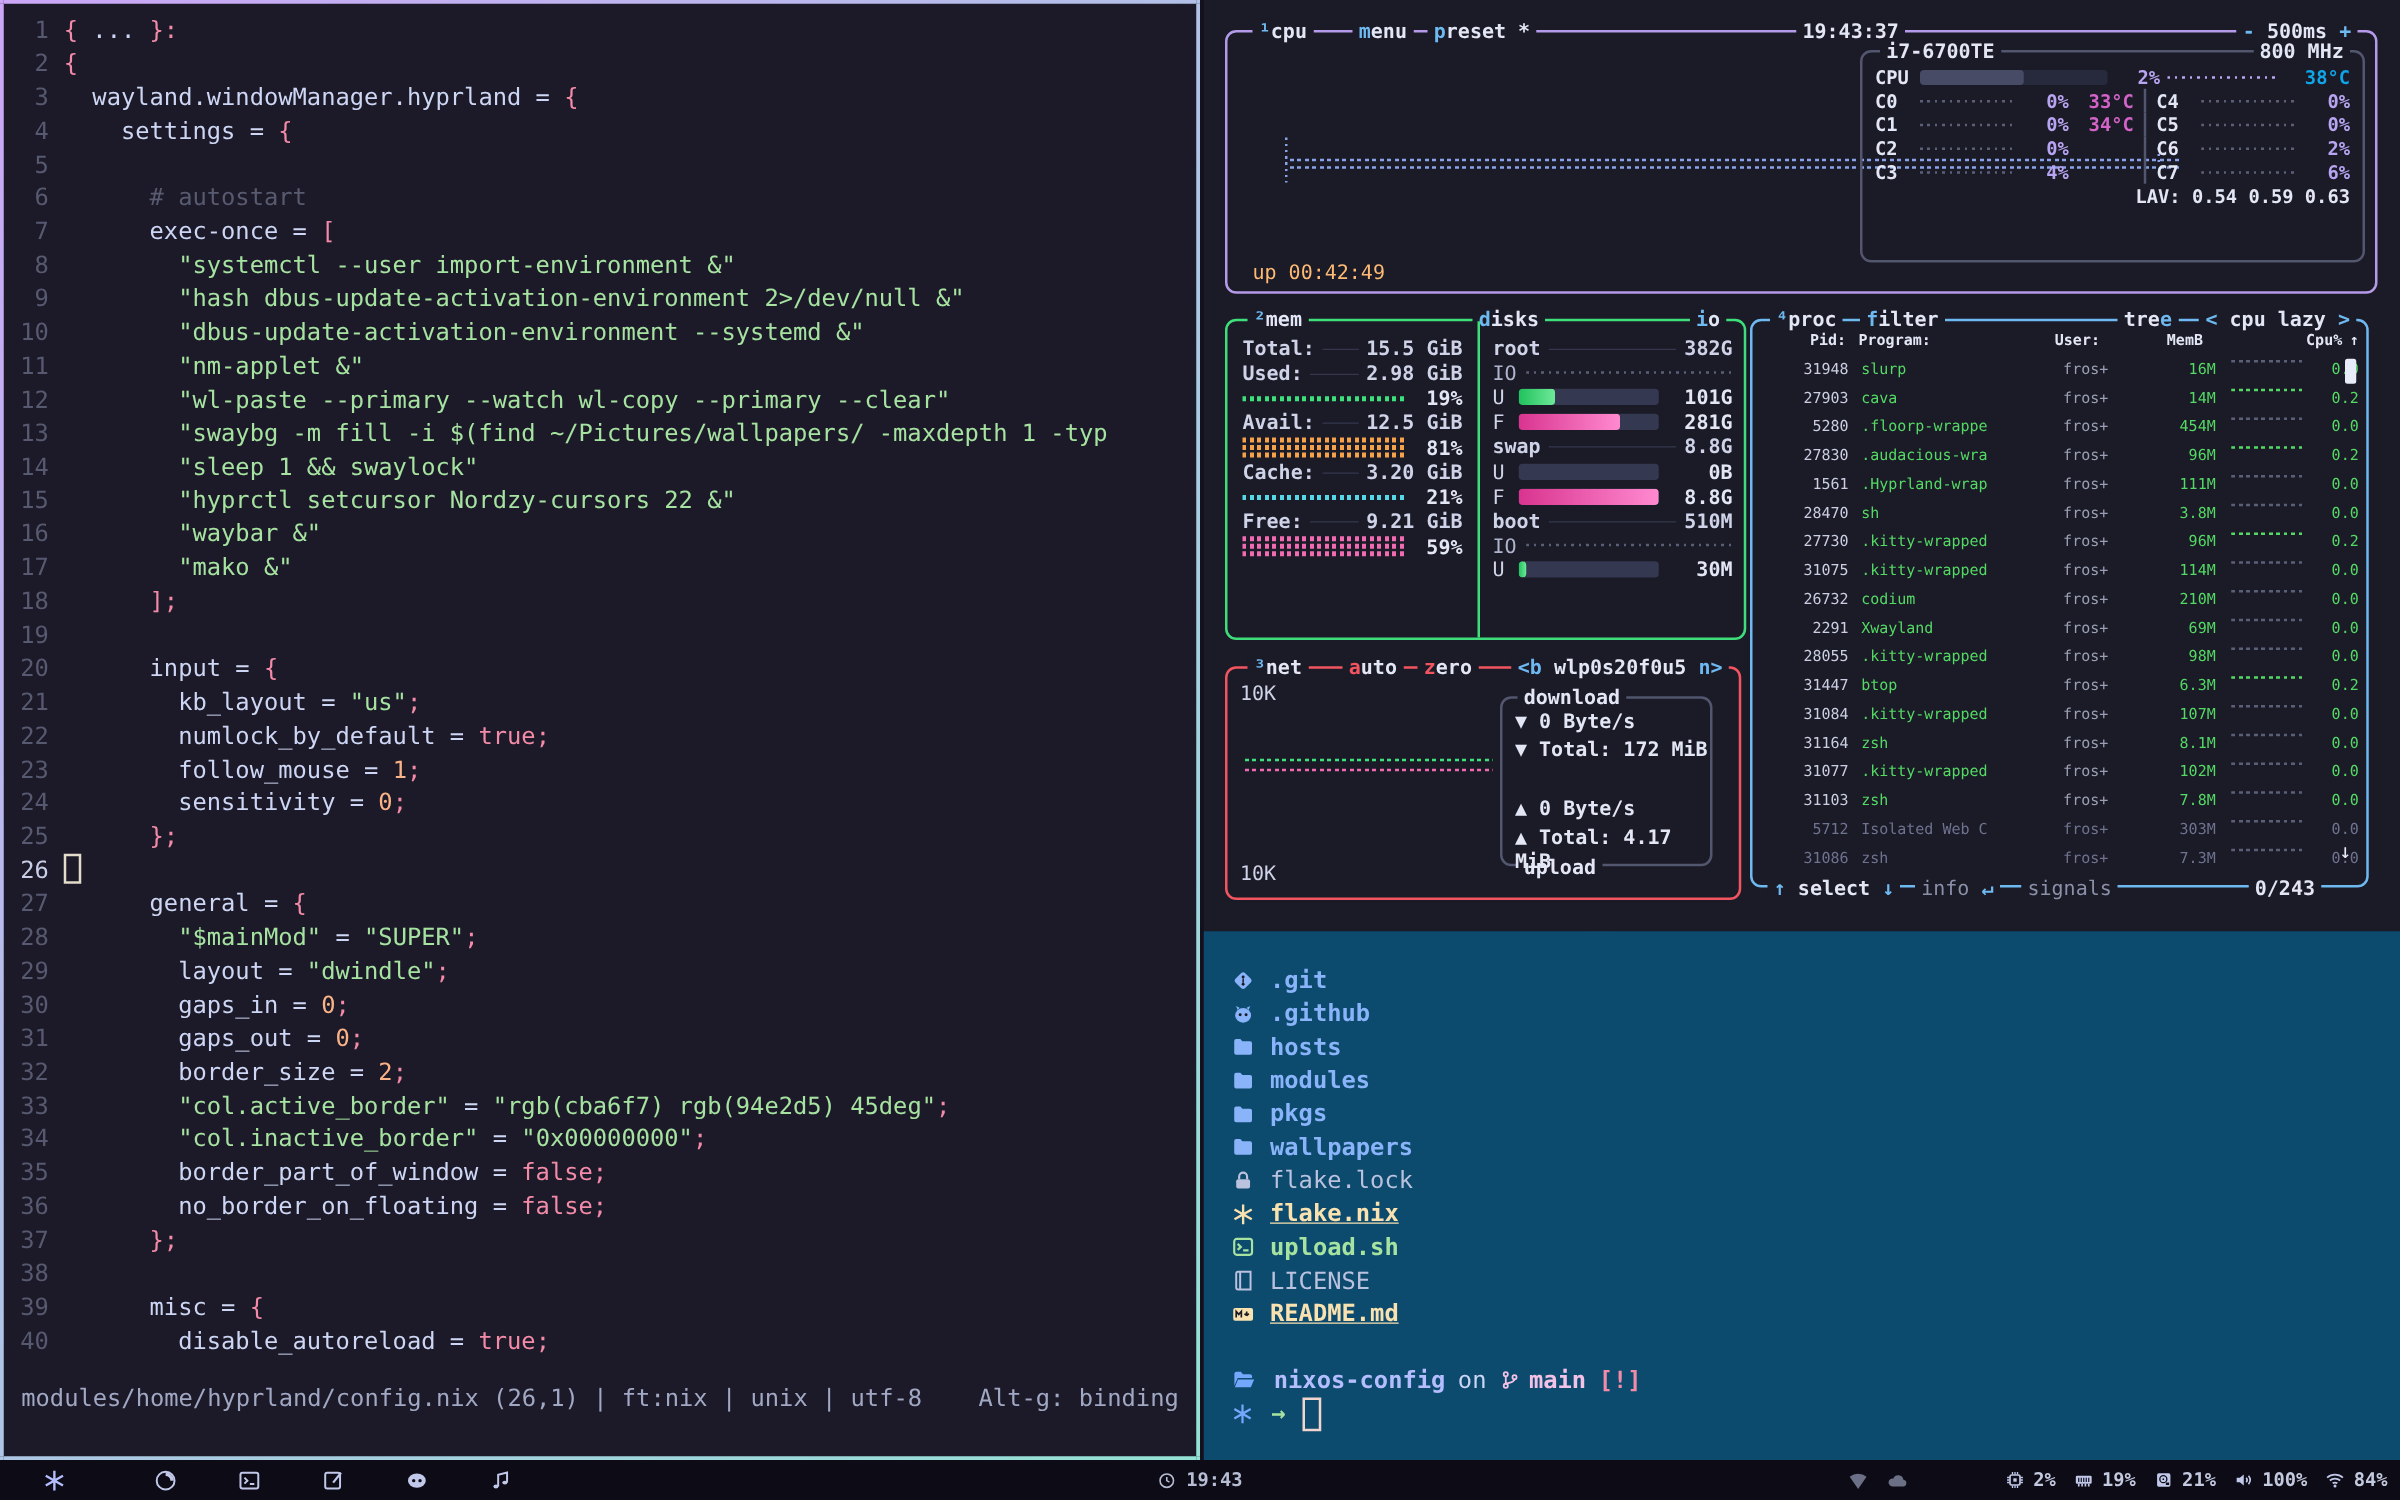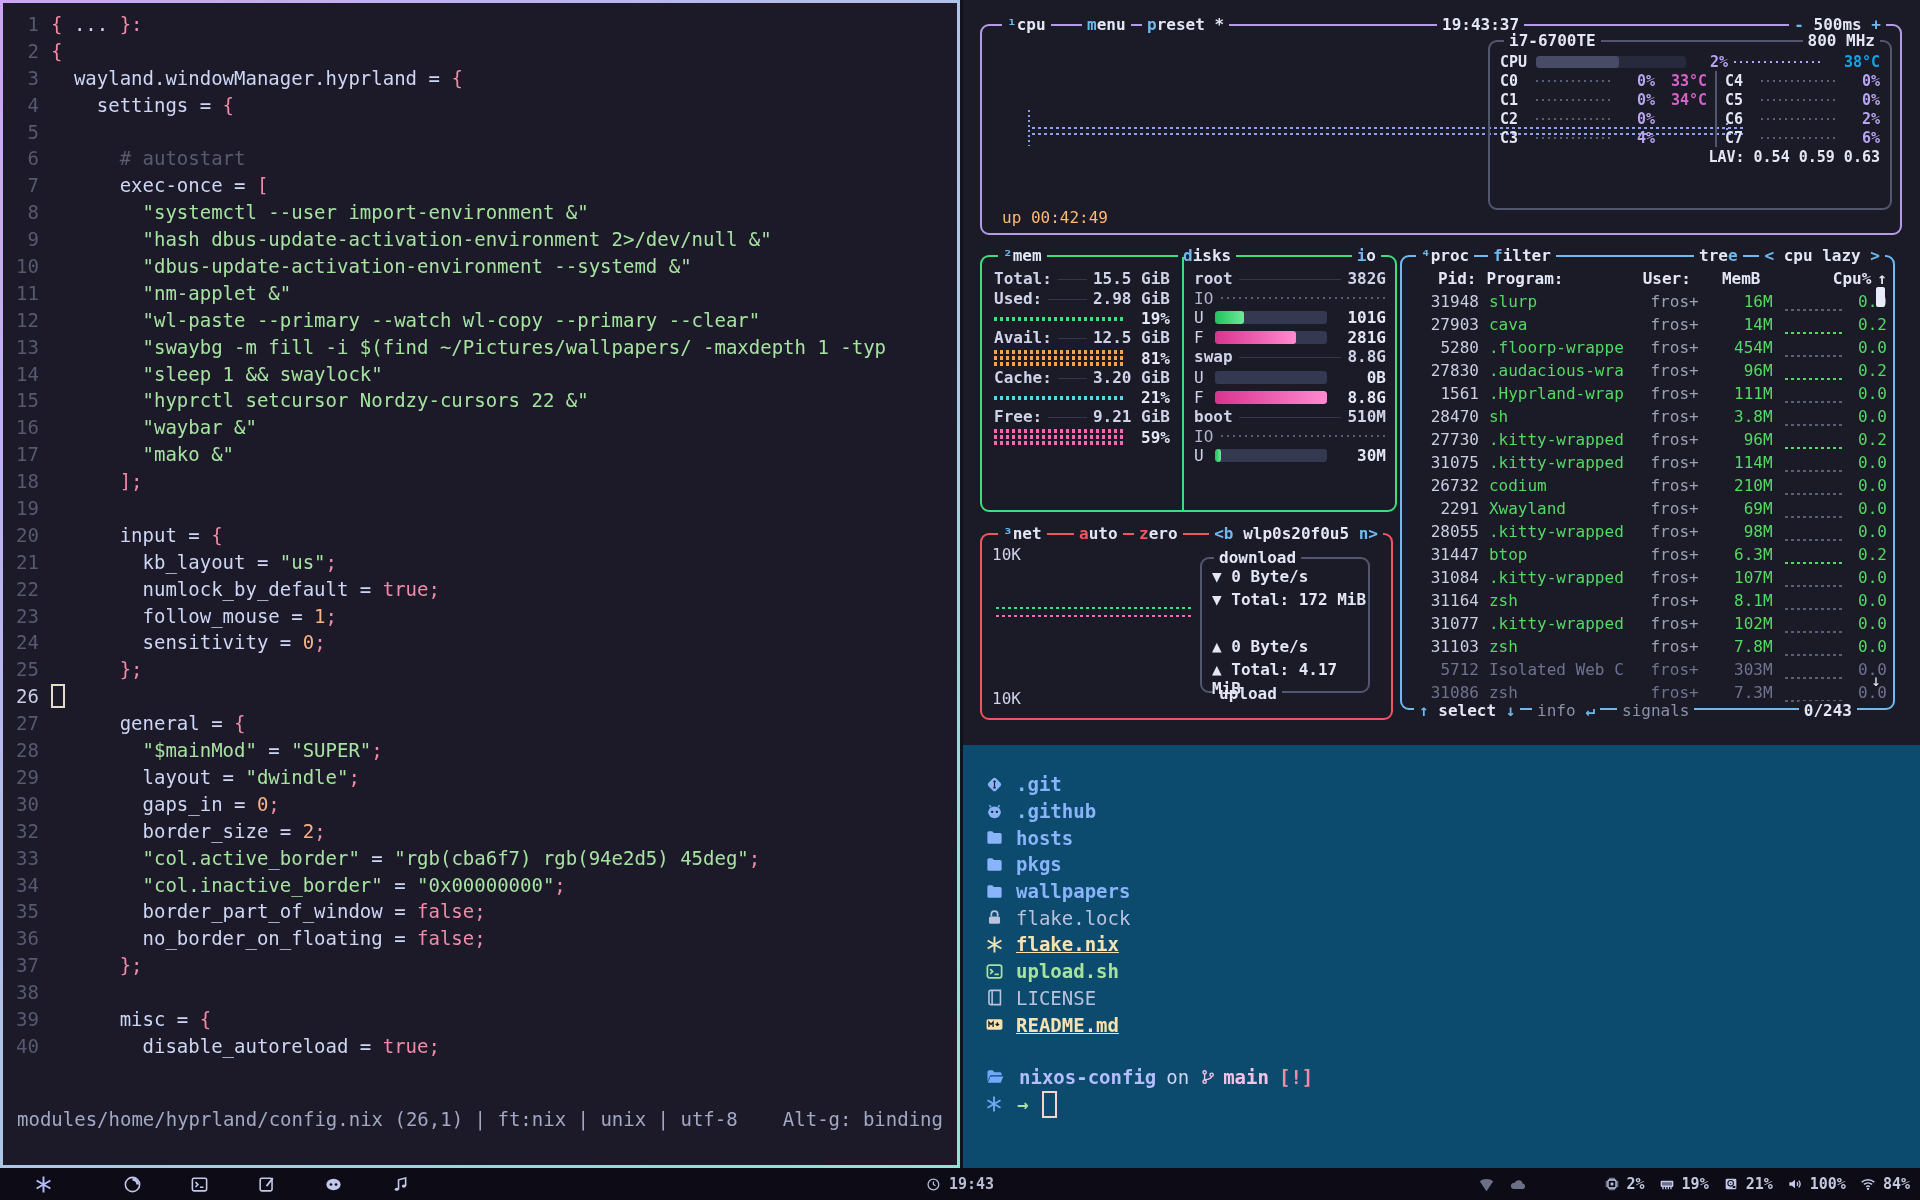--- a/index.html
+++ b/index.html
@@ -50,21 +50,21 @@
   .iorow{display:flex;align-items:center;height:18px;gap:8px;color:#aeb4cc;}
   .iorow .iod{flex:1;height:2px;background:repeating-linear-gradient(90deg,#5a5f78 0 2px,transparent 2px 6px);}
   
   .corerow{display:flex;align-items:center;height:19px;font-size:15px;}
   .corerow .cn{width:30px;font-weight:bold;color:#e2e6f5;}
   .corerow .cd{flex:1;height:2px;margin:0 6px;background:repeating-linear-gradient(90deg,#5a5f78 0 2px,transparent 2px 6px);}
   .corerow .cp{width:36px;text-align:right;color:#b8a5f2;font-weight:bold;}
   .corerow .ct{width:52px;text-align:right;color:#d463c8;font-weight:bold;}
   .coldiv{border-left:2px solid #52566e;align-self:stretch;margin:0 8px;}
   
-  .prochead,.procrow{display:flex;align-items:flex-end;height:23px;font-size:16px;}
+  .prochead,.procrow{display:flex;align-items:flex-start;height:23px;font-size:12px;}
   .prochead{font-weight:bold;color:#e2e6f5;}
   .c-pid{width:72px;text-align:right;}
   .c-prog{width:158px;margin-left:10px;}
   .c-user{width:62px;margin-left:6px;color:#9aa0b4;}
   .c-mem{width:62px;text-align:right;}
   .c-dots{width:58px;margin-left:12px;height:2px;}
   .c-cpu{width:46px;text-align:right;}
   .procrow .c-pid{color:#c9cee2;}
   .procrow .c-prog,.procrow .c-mem,.procrow .c-cpu{color:#53d964;}
   .procrow.dim .c-pid,.procrow.dim .c-prog,.procrow.dim .c-user,
@@ -127,20 +127,21 @@
         <div class="eline"><span class="ln">21</span><span class="tok-t">        kb_layout = </span><span class="tok-s">"us"</span><span class="tok-p">;</span></div>
         <div class="eline"><span class="ln">22</span><span class="tok-t">        numlock_by_default = </span><span class="tok-b">true</span><span class="tok-p">;</span></div>
         <div class="eline"><span class="ln">23</span><span class="tok-t">        follow_mouse = </span><span class="tok-n">1</span><span class="tok-p">;</span></div>
         <div class="eline"><span class="ln">24</span><span class="tok-t">        sensitivity = </span><span class="tok-n">0</span><span class="tok-p">;</span></div>
         <div class="eline"><span class="ln">25</span><span class="tok-t">      </span><span class="tok-p">};</span></div>
         <div class="eline"><span class="ln cur">26</span><span class="hcursor"></span></div>
         <div class="eline"><span class="ln">27</span><span class="tok-t">      general = </span><span class="tok-p">{</span></div>
         <div class="eline"><span class="ln">28</span><span class="tok-t">        </span><span class="tok-s">"$mainMod"</span><span class="tok-t"> = </span><span class="tok-s">"SUPER"</span><span class="tok-p">;</span></div>
         <div class="eline"><span class="ln">29</span><span class="tok-t">        layout = </span><span class="tok-s">"dwindle"</span><span class="tok-p">;</span></div>
         <div class="eline"><span class="ln">30</span><span class="tok-t">        gaps_in = </span><span class="tok-n">0</span><span class="tok-p">;</span></div>
+        <div class="eline"><span class="ln">31</span><span class="tok-t">        gaps_out = </span><span class="tok-n">0</span><span class="tok-p">;</span></div>
         <div class="eline"><span class="ln">32</span><span class="tok-t">        border_size = </span><span class="tok-n">2</span><span class="tok-p">;</span></div>
         <div class="eline"><span class="ln">33</span><span class="tok-t">        </span><span class="tok-s">"col.active_border"</span><span class="tok-t"> = </span><span class="tok-s">"rgb(cba6f7) rgb(94e2d5) 45deg"</span><span class="tok-p">;</span></div>
         <div class="eline"><span class="ln">34</span><span class="tok-t">        </span><span class="tok-s">"col.inactive_border"</span><span class="tok-t"> = </span><span class="tok-s">"0x00000000"</span><span class="tok-p">;</span></div>
         <div class="eline"><span class="ln">35</span><span class="tok-t">        border_part_of_window = </span><span class="tok-b">false</span><span class="tok-p">;</span></div>
         <div class="eline"><span class="ln">36</span><span class="tok-t">        no_border_on_floating = </span><span class="tok-b">false</span><span class="tok-p">;</span></div>
         <div class="eline"><span class="ln">37</span><span class="tok-t">      </span><span class="tok-p">};</span></div>
         <div class="eline"><span class="ln">38</span></div>
         <div class="eline"><span class="ln">39</span><span class="tok-t">      misc = </span><span class="tok-p">{</span></div>
         <div class="eline"><span class="ln">40</span><span class="tok-t">        disable_autoreload = </span><span class="tok-b">true</span><span class="tok-p">;</span></div>
       </div>
@@ -574,20 +575,28 @@
             </svg>
           </span>
           <span class="f-blue">hosts</span>
         </div>
         <div class="frow">
           <span style="display: flex;">
             <svg class="ic" width="19" height="19" viewBox="0 0 24 24" style="color: rgb(137, 180, 250);">
               <path d="M3 6a2 2 0 0 1 2-2h4.2l2 2.4H19a2 2 0 0 1 2 2V18a2 2 0 0 1-2 2H5a2 2 0 0 1-2-2z" fill="currentColor"></path>
             </svg>
           </span>
+          <span class="f-blue">modules</span>
+        </div>
+        <div class="frow">
+          <span style="display: flex;">
+            <svg class="ic" width="19" height="19" viewBox="0 0 24 24" style="color: rgb(137, 180, 250);">
+              <path d="M3 6a2 2 0 0 1 2-2h4.2l2 2.4H19a2 2 0 0 1 2 2V18a2 2 0 0 1-2 2H5a2 2 0 0 1-2-2z" fill="currentColor"></path>
+            </svg>
+          </span>
           <span class="f-blue">pkgs</span>
         </div>
         <div class="frow">
           <span style="display: flex;">
             <svg class="ic" width="19" height="19" viewBox="0 0 24 24" style="color: rgb(137, 180, 250);">
               <path d="M3 6a2 2 0 0 1 2-2h4.2l2 2.4H19a2 2 0 0 1 2 2V18a2 2 0 0 1-2 2H5a2 2 0 0 1-2-2z" fill="currentColor"></path>
             </svg>
           </span>
           <span class="f-blue">wallpapers</span>
         </div>

